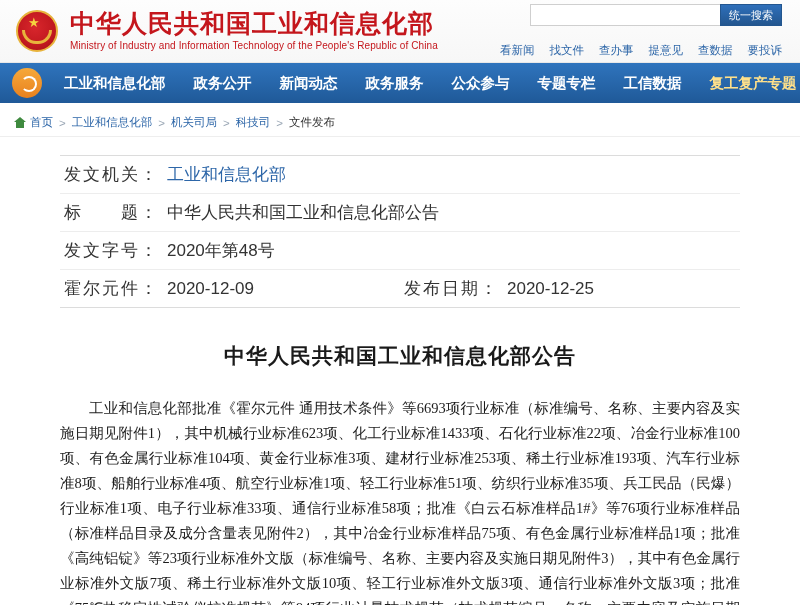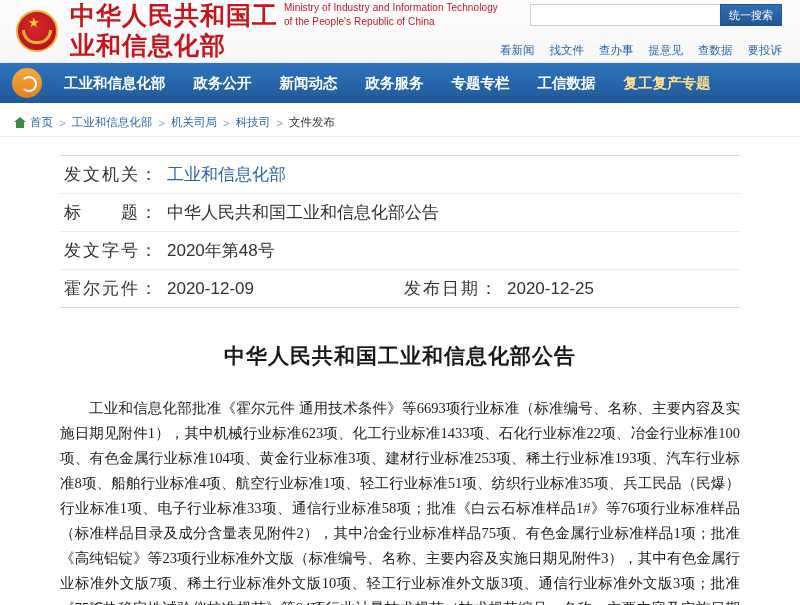--- a/index.html
+++ b/index.html
@@ -40,21 +40,21 @@
     color: #f5d33f; font-size: 13px; line-height: 13px;
   }
   .emblem .gear {
     position: absolute; left: 8px; top: 22px;
     width: 30px; height: 14px;
     border-bottom: 3px solid #e8b33c;
     border-left: 3px solid #e8b33c;
     border-right: 3px solid #e8b33c;
     border-radius: 0 0 14px 14px;
   }
-  .titles { display: flex; flex-direction: row; justify-content: center; }
+  .titles { display: flex; flex-direction: column; justify-content: center; }
   .title-cn {
     font-family: "Liberation Serif", serif;
     font-size: 25px;
     font-weight: bold;
     color: #c4161c;
     letter-spacing: 1px;
     line-height: 30px;
   }
   .title-en {
     font-size: 10px;
@@ -247,20 +247,21 @@
     </div>
   </div>
 
   <div class="nav">
     <div class="nav-logo"></div>
     <div class="nav-items">
       <div class="nav-item">工业和信息化部</div>
       <div class="nav-item">政务公开</div>
       <div class="nav-item">新闻动态</div>
       <div class="nav-item">政务服务</div>
+      <div class="nav-item">公众参与</div>
       <div class="nav-item">专题专栏</div>
       <div class="nav-item">工信数据</div>
       <div class="nav-item highlight">复工复产专题</div>
     </div>
   </div>
 
   <div class="breadcrumb">
     <span class="home-icon"></span>
     <span class="crumb">首页</span>
     <span class="crumb-sep">&gt;</span>

